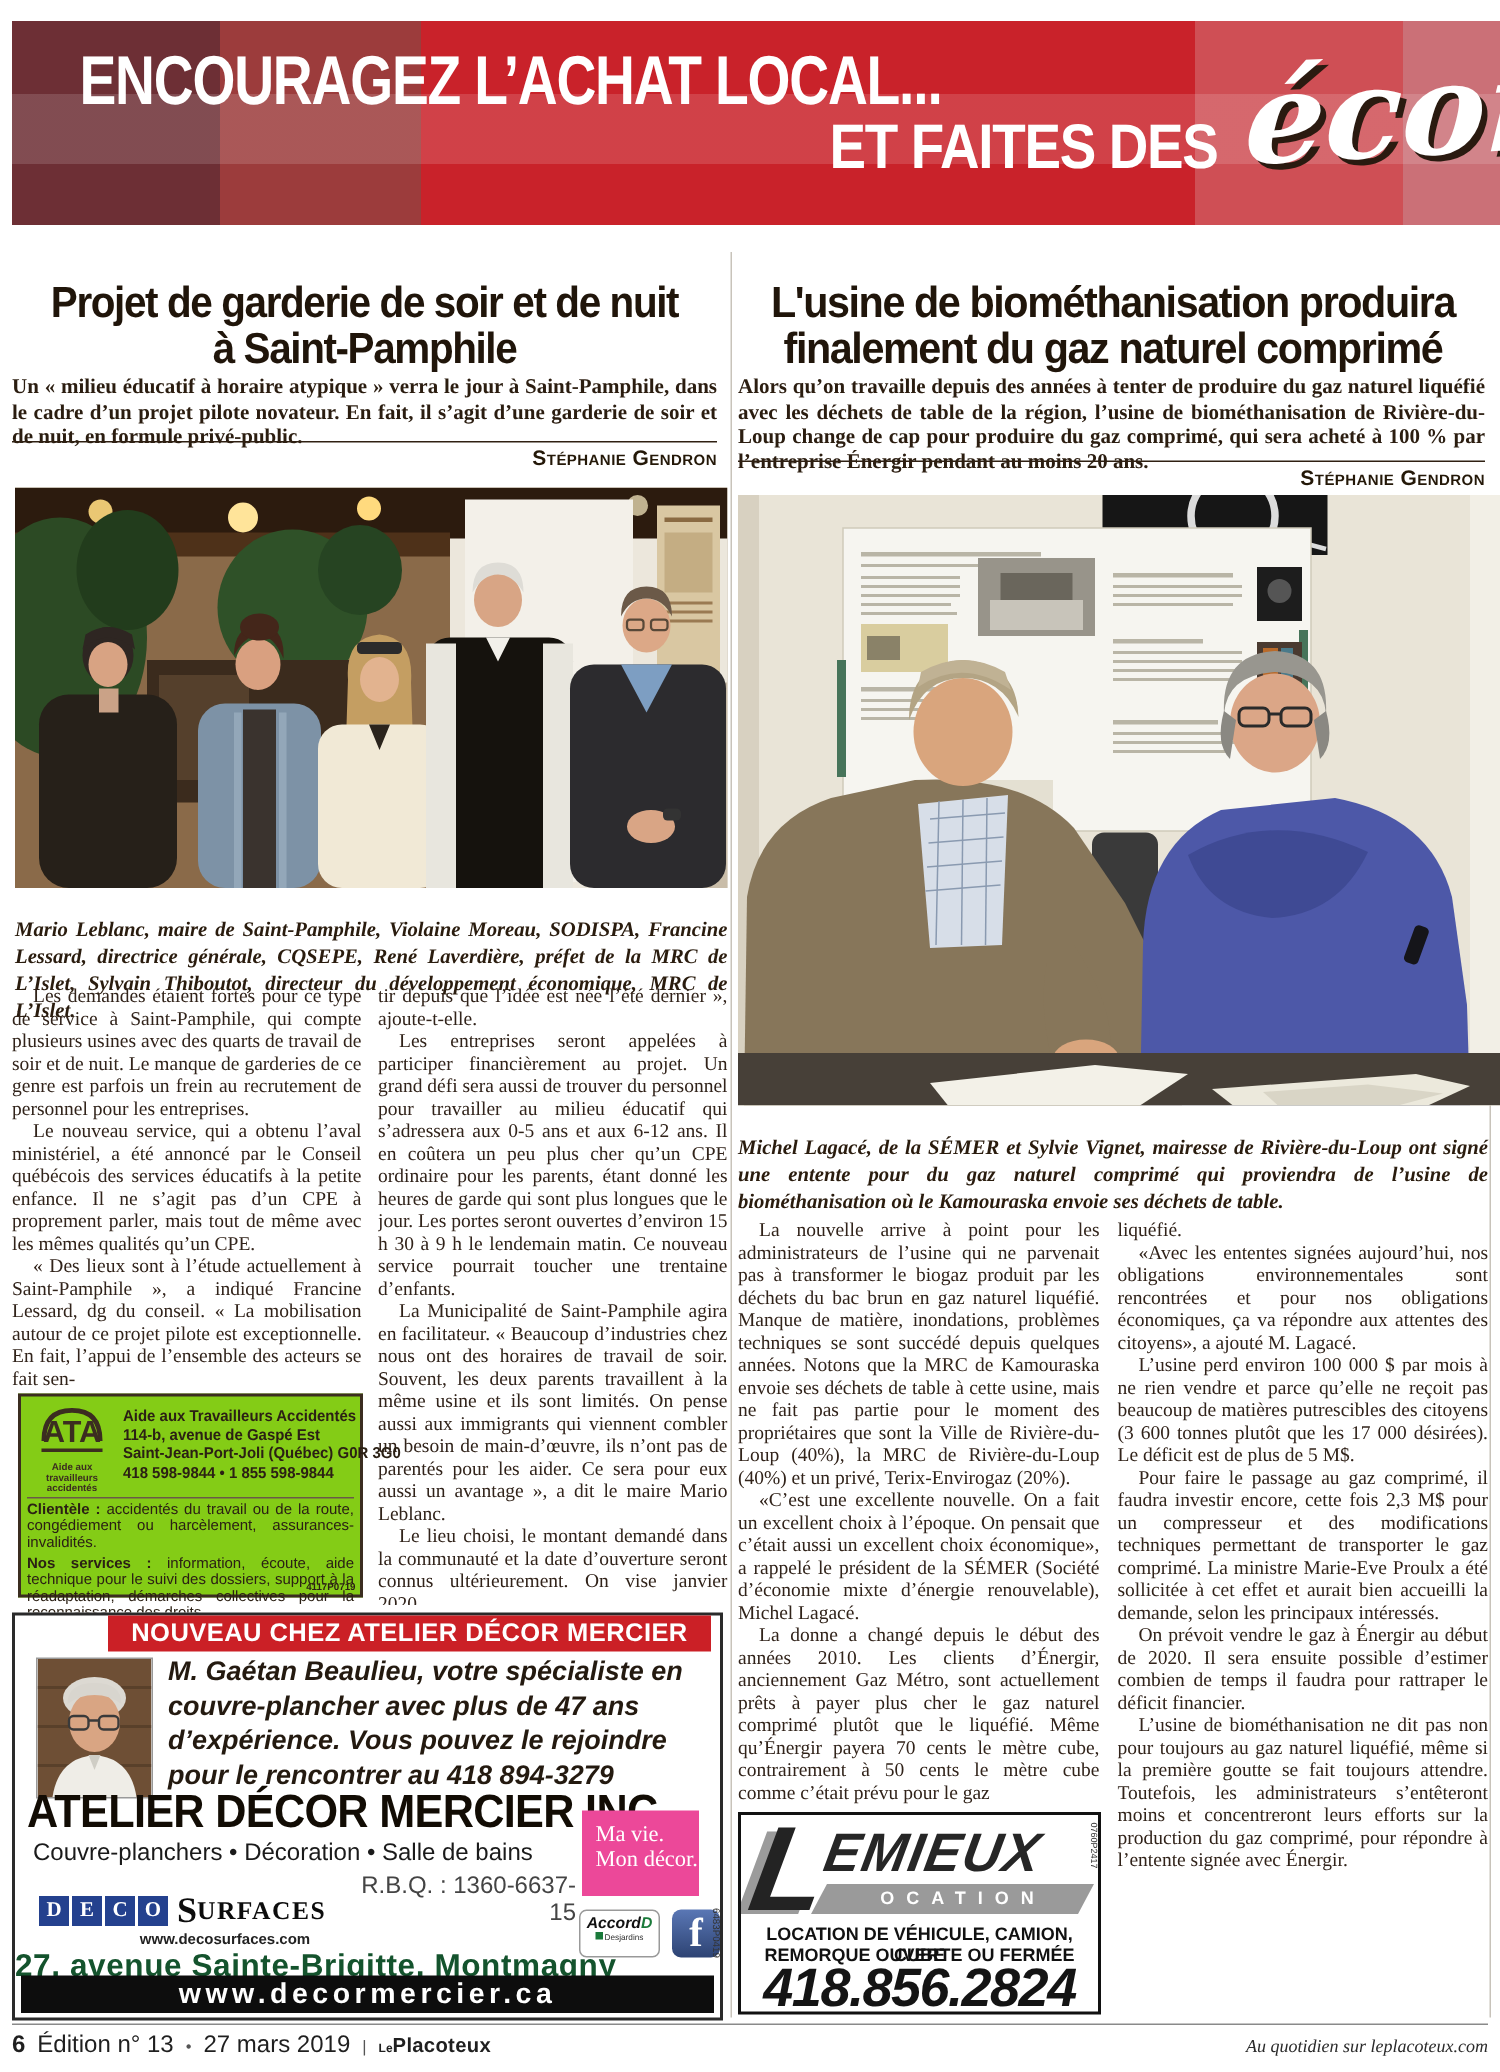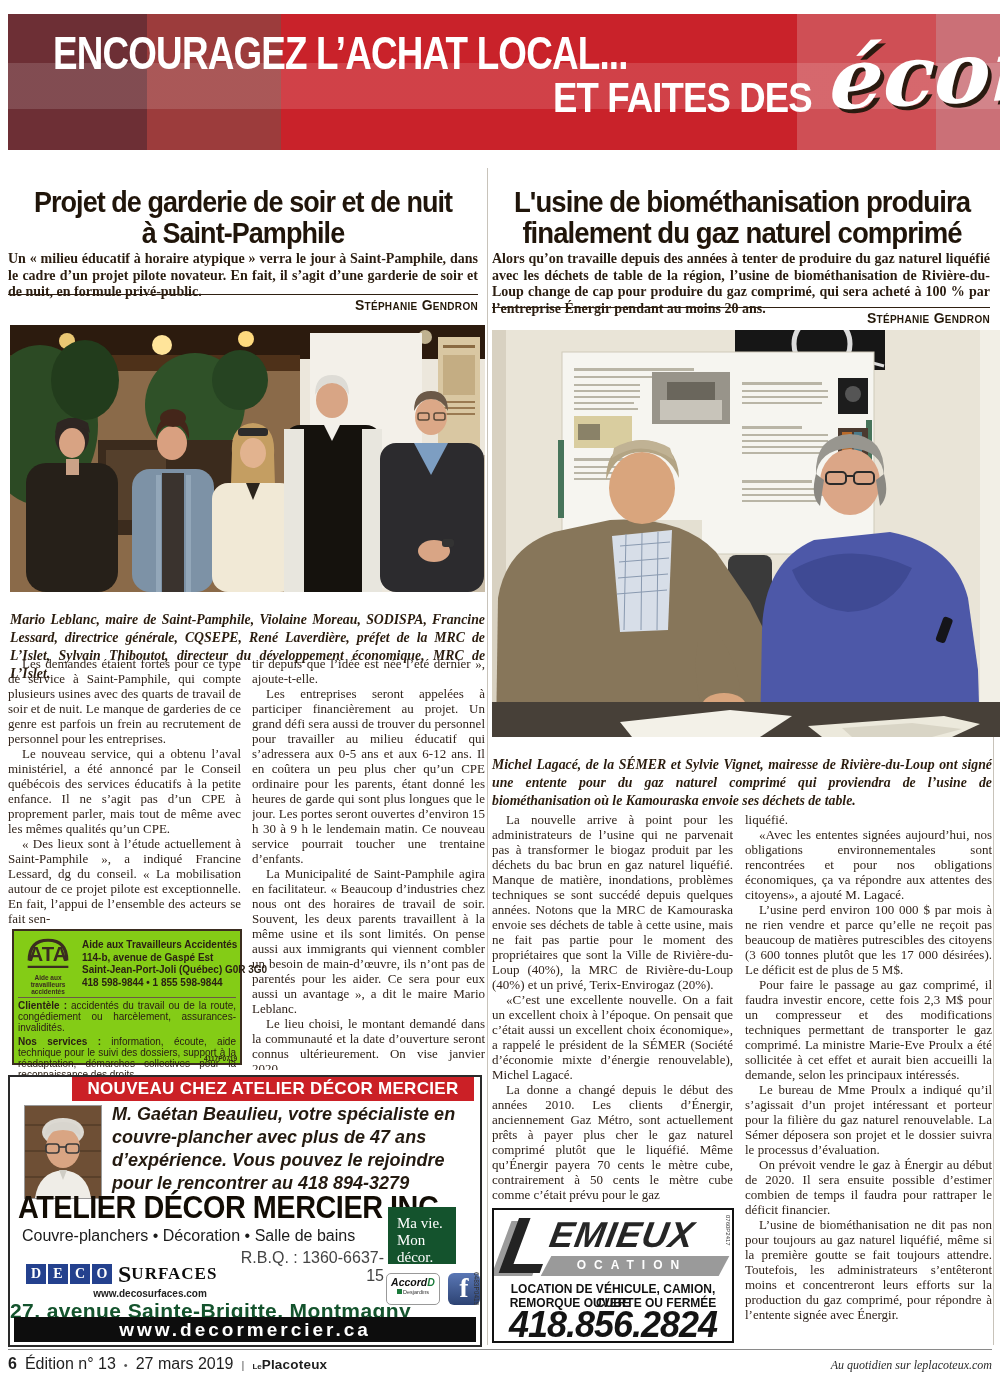--- a/index.html
+++ b/index.html
@@ -94,21 +94,21 @@
     text-align:center; letter-spacing:0.3px; }
   .mx-photo { position:absolute; left:14px; top:28px; width:76px; height:92px; border:1px solid #999; overflow:hidden; }
   .mx-photo svg { display:block; width:100%; height:100%; }
   .mx-intro { position:absolute; left:102px; top:26px; width:372px; font-style:italic;
     font-weight:bold; font-size:18px; line-height:23px; color:#241a10; }
   .mx-company { position:absolute; left:8px; top:113px; font-weight:900; font-size:31px;
     letter-spacing:-0.5px; color:#120c04; white-space:nowrap;
     transform:scaleX(0.93); transform-origin:left top; }
   .mx-services { position:absolute; left:12px; top:150px; font-size:16px; color:#1a1a1a; white-space:nowrap; }
   .mx-rbq { position:absolute; left:230px; top:172px; width:144px; text-align:right; font-size:16px; color:#444; }
-  .mx-green { position:absolute; left:378px; top:130px; width:68px; height:57px; background:#14532d;
+  .mx-green { position:absolute; left:378px; top:130px; width:78px; height:57px; background:#ec4899;
     color:#fff; font-family:"Liberation Serif",serif; font-size:15px; line-height:17px;
     padding:8px 0 0 9px; box-sizing:border-box; }
   .mx-deco { position:absolute; left:16px; top:187px; display:flex; align-items:flex-end; }
   .mx-sq { width:20px; height:20px; background:#24418e; color:#fff; font-family:"Liberation Serif",serif;
     font-weight:bold; font-size:14px; line-height:20px; text-align:center; margin-right:2px; }
   .mx-sfs-s { font-family:"Liberation Serif",serif; font-weight:bold; font-size:24px; line-height:20px; color:#0c0c0c; margin-left:4px; }
   .mx-sfs { font-family:"Liberation Serif",serif; font-weight:bold; font-size:17px; letter-spacing:1px; color:#0c0c0c; }
   .mx-url { position:absolute; left:70px; top:211px; width:140px; text-align:center;
     font-weight:bold; font-size:10px; color:#222; }
   .mx-accord { position:absolute; left:376px; top:196px; width:54px; height:32px; border:1px solid #999;
@@ -129,21 +129,21 @@
   
   .lx { position:absolute; left:492px; top:1208px; width:242px; height:135px;
     border:2px solid #111; background:#fff; box-sizing:border-box; overflow:hidden;
     font-family:"Liberation Sans",sans-serif; }
   .lx-l { position:absolute; left:8px; top:-10px; font-style:italic; font-weight:900; font-size:80px;
     color:#232323; text-shadow:-7px 3px 0 #9b9b9b; transform:skewX(-10deg); }
   .lx-emieux { position:absolute; left:56px; top:4px; font-style:italic; font-weight:900; font-size:36px;
     letter-spacing:1px; color:#262626; transform:skewX(-10deg); white-space:nowrap; }
   .lx-bar { position:absolute; left:52px; top:46px; width:178px; height:20px; background:#9a9a9a;
     transform:skewX(-28deg); }
-  .lx-bar-text { position:absolute; left:54px; top:48px; width:168px; text-align:center;
+  .lx-bar-text { position:absolute; left:64px; top:48px; width:168px; text-align:center;
     font-weight:900; font-size:12px; letter-spacing:8px; color:#fff; }
   .lx-line1 { position:absolute; left:0; top:72px; width:100%; text-align:center; font-weight:bold; font-size:12px; color:#111; }
   .lx-line2 { position:absolute; left:0; top:86px; width:100%; text-align:center; font-weight:bold; font-size:12px; color:#111; }
   .lx-phone { position:absolute; left:0; top:94px; width:100%; text-align:center; font-style:italic;
     font-weight:900; font-size:36px; letter-spacing:-1px; color:#141414; }
   .lx-ref { position:absolute; right:1px; top:5px; writing-mode:vertical-rl; font-size:6px; color:#333; }
 
   
   .footer { position:absolute; left:8px; top:1349px; width:984px; border-top:1px solid #8a8a8a;
     padding-top:5px; font-family:"Liberation Sans",sans-serif; color:#1f1f1f;
@@ -346,21 +346,20 @@
   <div class="body-col rc1">
     <p>La nouvelle arrive à point pour les administrateurs de l’usine qui ne parvenait pas à transformer le biogaz produit par les déchets du bac brun en gaz naturel liquéfié. Manque de matière, inondations, problèmes techniques se sont succédé depuis quelques années. Notons que la MRC de Kamouraska envoie ses déchets de table à cette usine, mais ne fait pas partie pour le moment des propriétaires que sont la Ville de Rivière-du-Loup (40%), la MRC de Rivière-du-Loup (40%) et un privé, Terix-Envirogaz (20%).</p>
     <p>«C’est une excellente nouvelle. On a fait un excellent choix à l’époque. On pensait que c’était aussi un excellent choix économique», a rappelé le président de la SÉMER (Société d’économie mixte d’énergie renouvelable), Michel Lagacé.</p>
     <p>La donne a changé depuis le début des années 2010. Les clients d’Énergir, anciennement Gaz Métro, sont actuellement prêts à payer plus cher le gaz naturel comprimé plutôt que le liquéfié. Même qu’Énergir payera 70 cents le mètre cube, contrairement à 50 cents le mètre cube comme c’était prévu pour le gaz</p>
   </div>
   <div class="body-col rc2">
     <p class="noind">liquéfié.</p>
     <p>«Avec les ententes signées aujourd’hui, nos obligations environnementales sont rencontrées et pour nos obligations économiques, ça va répondre aux attentes des citoyens», a ajouté M. Lagacé.</p>
     <p>L’usine perd environ 100 000 $ par mois à ne rien vendre et parce qu’elle ne reçoit pas beaucoup de matières putrescibles des citoyens (3 600 tonnes plutôt que les 17 000 désirées). Le déficit est de plus de 5 M$.</p>
     <p>Pour faire le passage au gaz comprimé, il faudra investir encore, cette fois 2,3 M$ pour un compresseur et des modifications techniques permettant de transporter le gaz comprimé. La ministre Marie-Eve Proulx a été sollicitée à cet effet et aurait bien accueilli la demande, selon les principaux intéressés.</p>
-    <p>Le bureau de Mme Proulx a indiqué qu’il s’agissait d’un projet intéressant et porteur pour la filière du gaz naturel renouvelable. La Sémer déposera son projet et le dossier suivra le processus d’évaluation.</p>
     <p>On prévoit vendre le gaz à Énergir au début de 2020. Il sera ensuite possible d’estimer combien de temps il faudra pour rattraper le déficit financier.</p>
     <p>L’usine de biométhanisation ne dit pas non pour toujours au gaz naturel liquéfié, même si la première goutte se fait toujours attendre. Toutefois, les administrateurs s’entêteront moins et concentreront leurs efforts sur la production du gaz comprimé, pour répondre à l’entente signée avec Énergir.</p>
   </div>
 
   <div class="ata">
     <div class="ata-head">
       <div class="ata-logo-wrap">
         <svg viewBox="0 0 64 46" width="58" height="36">
           <path d="M8 34 Q8 8 32 8 Q56 8 56 34" fill="none" stroke="#3b2d20" stroke-width="4"></path>
           <text x="32" y="35" text-anchor="middle" font-family="Liberation Sans, sans-serif" font-weight="bold" font-size="26" fill="#3b2d20">ATA</text>

